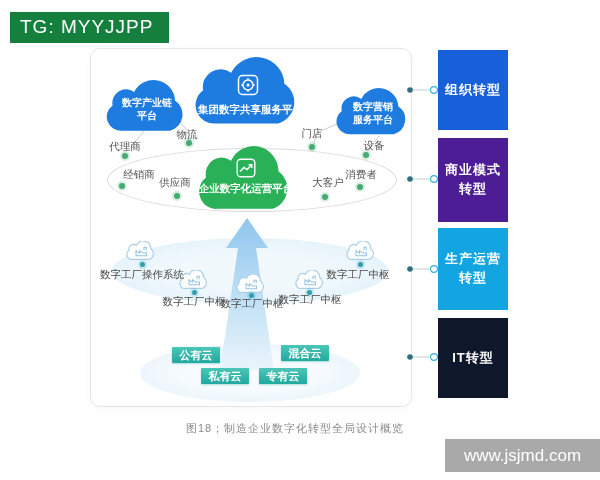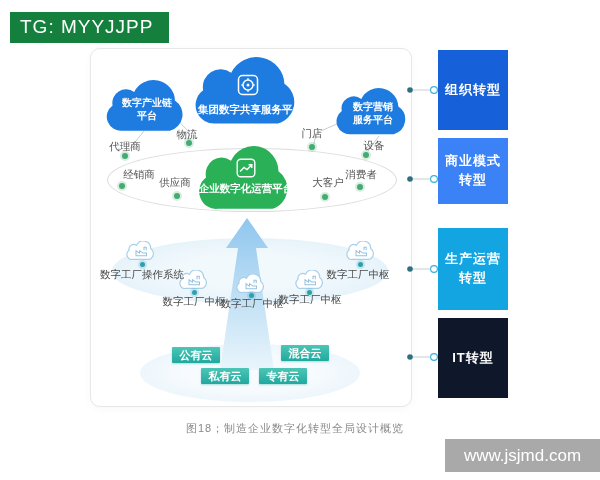--- a/index.html
+++ b/index.html
@@ -168,21 +168,21 @@
   <div class="f-label" style="left:149px;top:295px;width:90px;">数字工厂中枢</div>
   <div class="f-label" style="left:207px;top:297px;width:90px;">数字工厂中枢</div>
   <div class="f-label" style="left:265px;top:293px;width:90px;">数字工厂中枢</div>
 
   <div class="pill" style="left:172px;top:347px;">公有云</div>
   <div class="pill" style="left:281px;top:345px;">混合云</div>
   <div class="pill" style="left:201px;top:368px;">私有云</div>
   <div class="pill" style="left:259px;top:368px;">专有云</div>
 
   <div class="tbox" style="top: 50px; height: 80px; background: rgb(22, 97, 218);">组织转型</div>
-  <div class="tbox" style="top: 138px; height: 66px; background: #3b82f6;">商业模式转型</div>
+  <div class="tbox" style="top: 138px; height: 84px; background: #4c1d95;">商业模式转型</div>
   <div class="tbox" style="top: 228px; height: 82px; background: rgb(18, 165, 226);">生产运营转型</div>
   <div class="tbox" style="top: 318px; height: 80px; background: #0f172a;">IT转型</div>
 
   <div class="caption">图18；制造企业数字化转型全局设计概览</div>
 
   <div class="badge">TG: MYYJJPP</div>
   <div class="watermark">www.jsjmd.com</div>
 
 </div>
 

